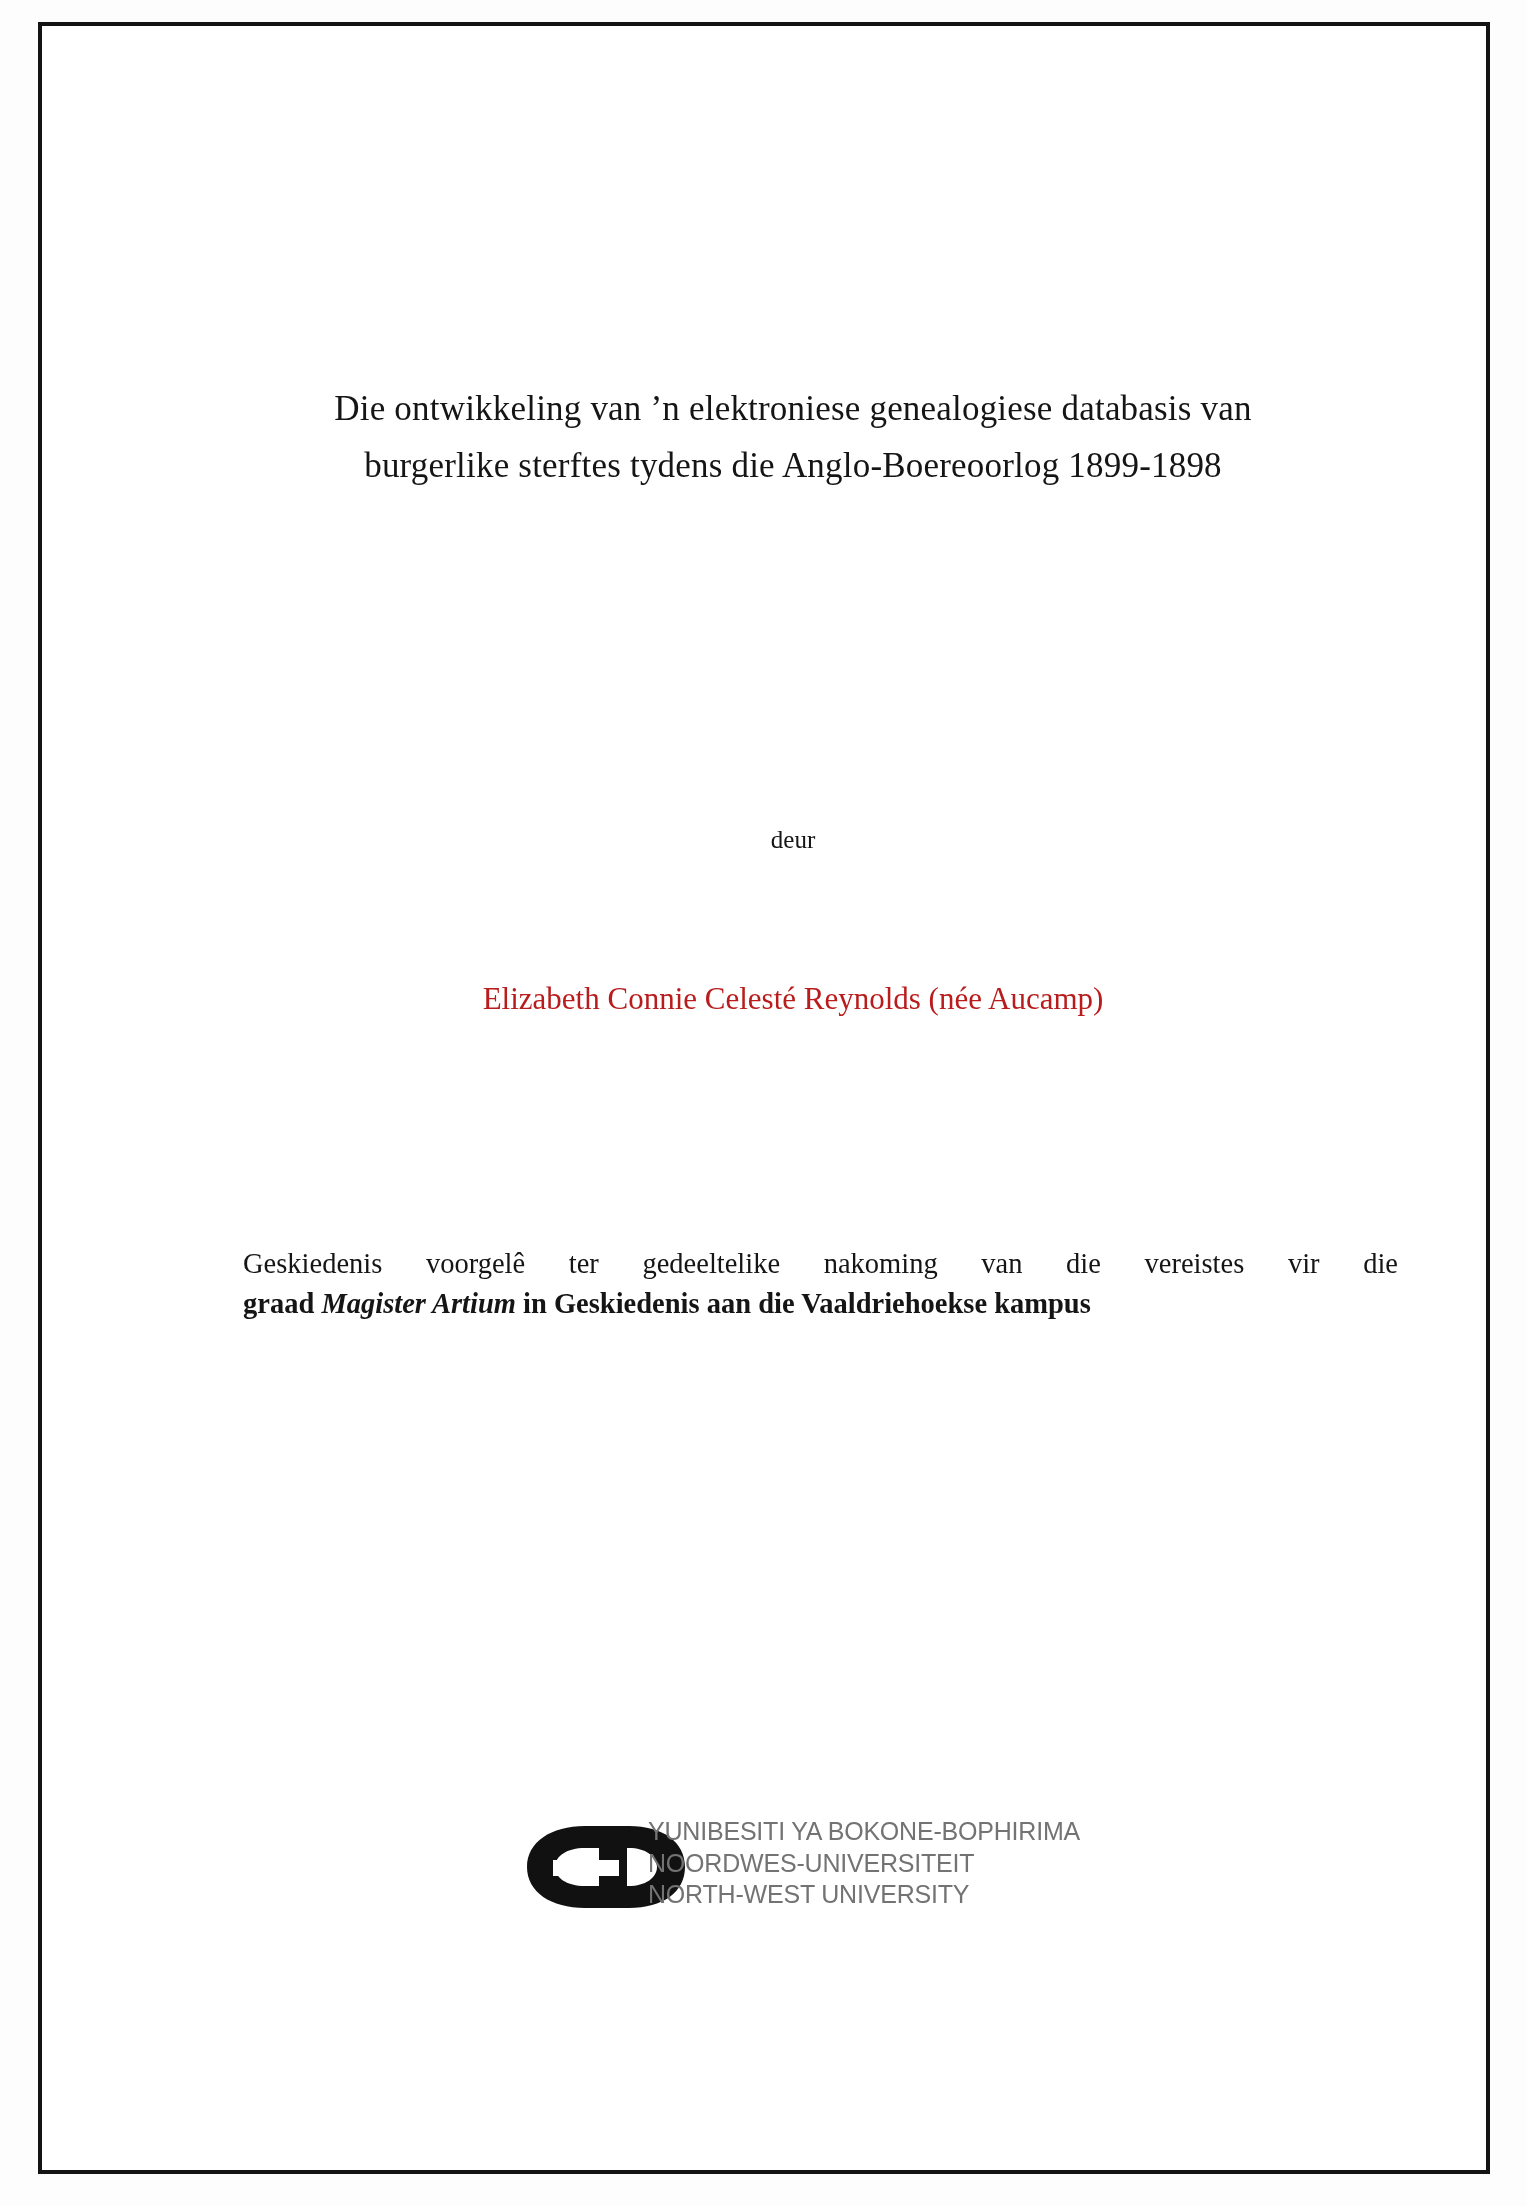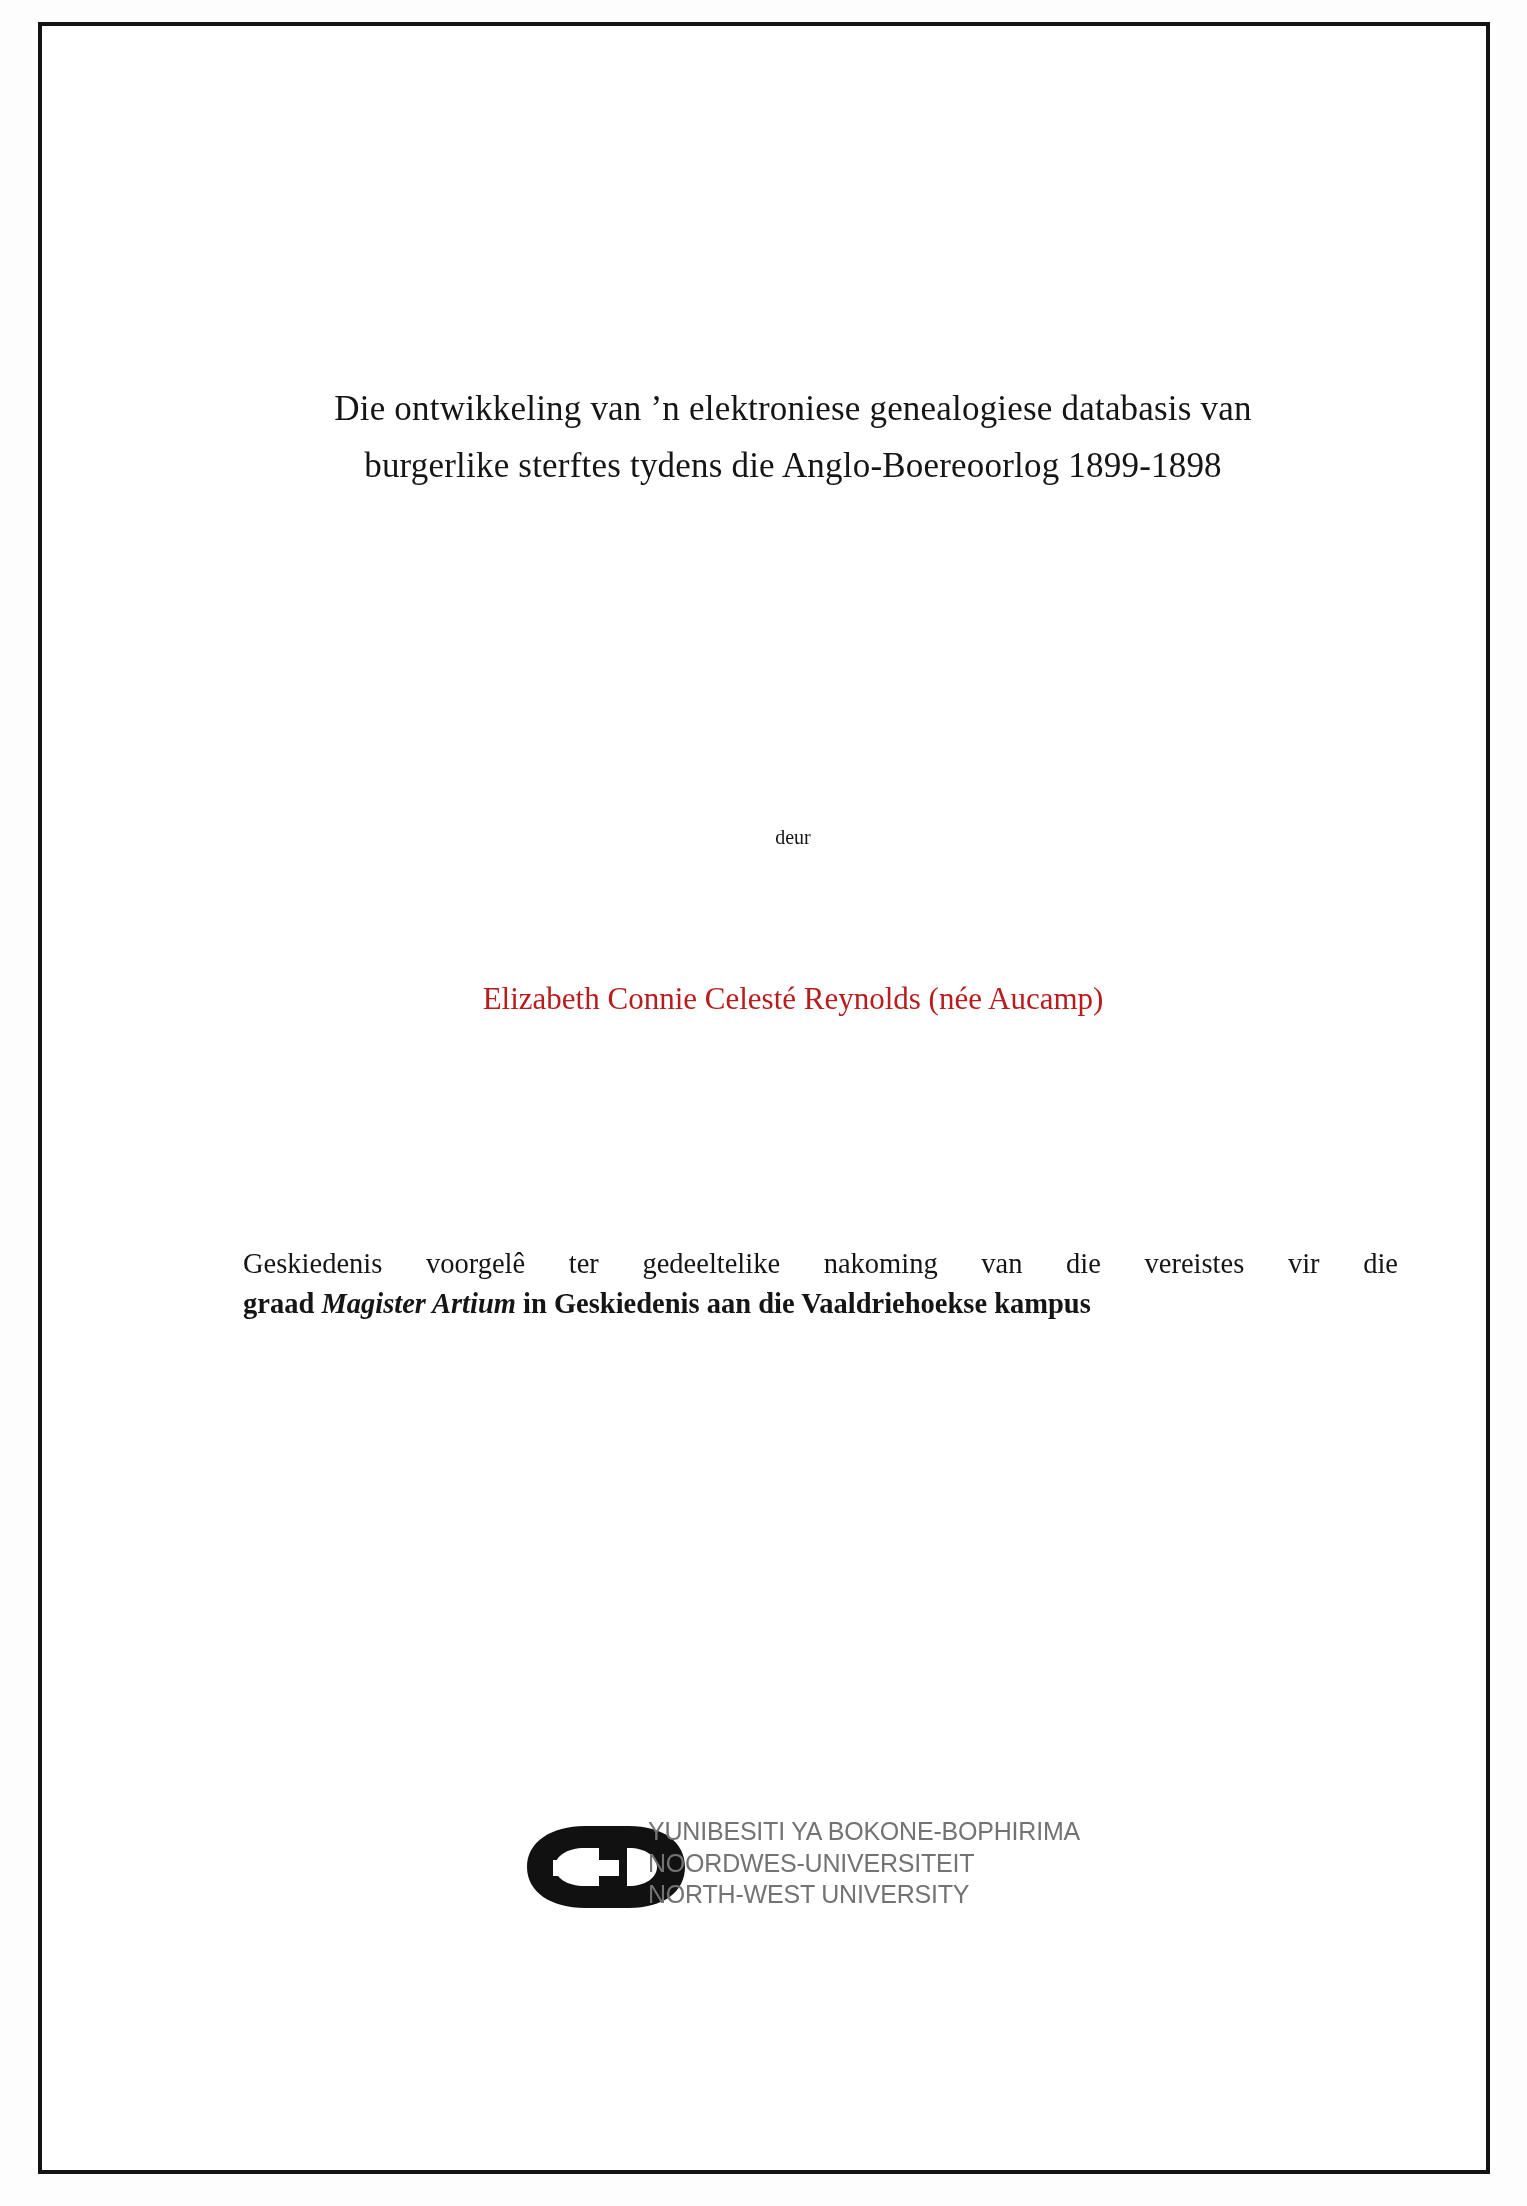--- a/index.html
+++ b/index.html
@@ -63,21 +63,21 @@
     color: #151515;
   }
 
   
   .byline-label {
     position: absolute;
     left: 150px;
     top: 800px;
     width: 1170px;
     text-align: center;
-    font-size: 20px;
+    font-size: 25px;
     color: #151515;
   }
 
   
   .author {
     position: absolute;
     left: 150px;
     top: 955px;
     width: 1170px;
     text-align: center;

